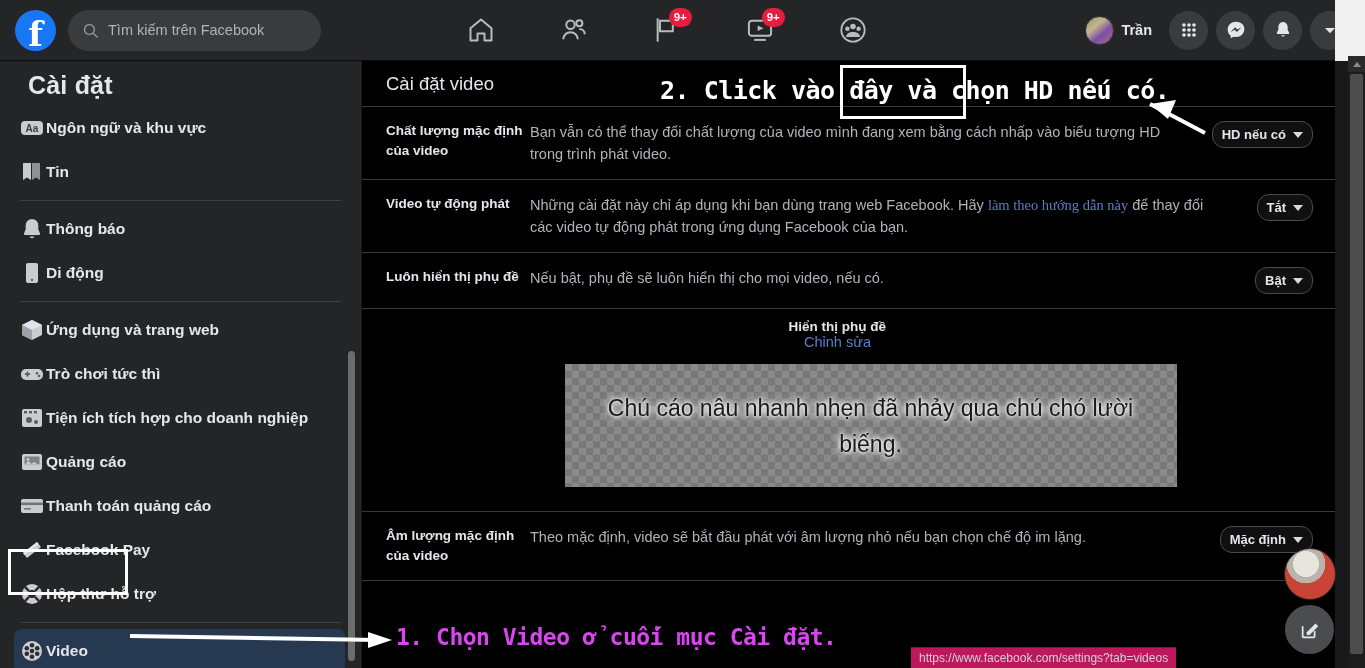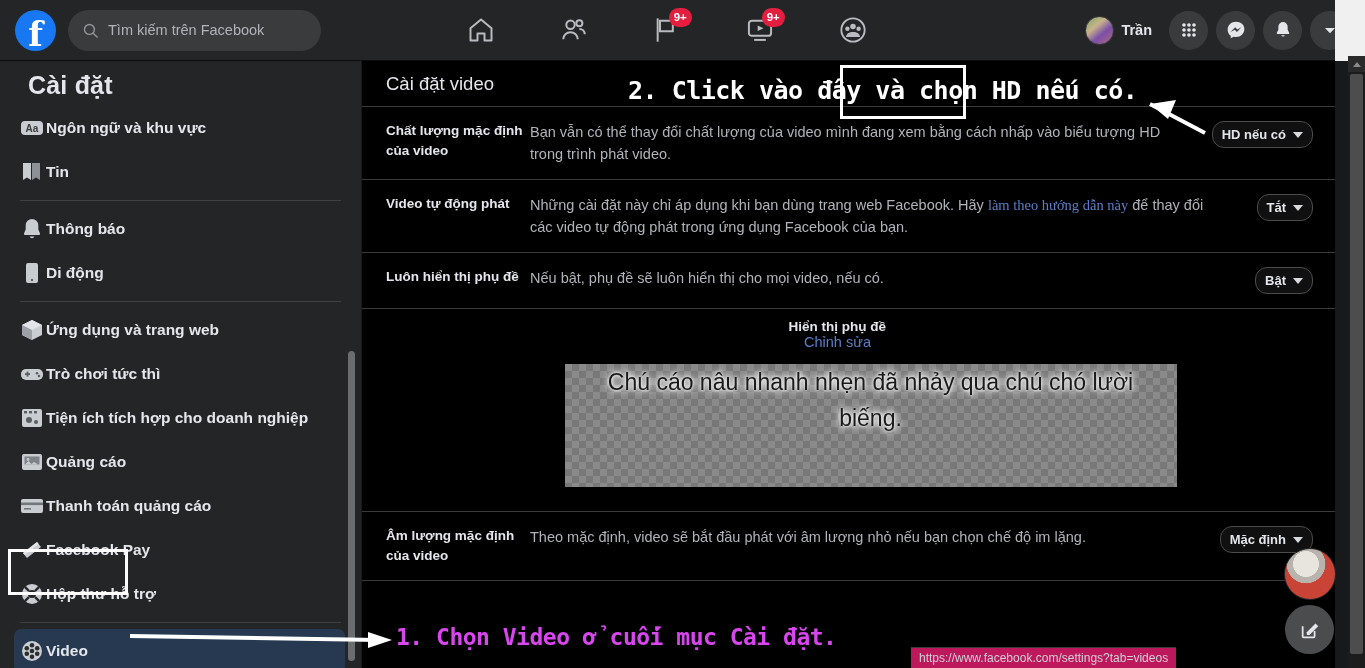--- a/index.html
+++ b/index.html
@@ -132,32 +132,32 @@
   .cap-head .spacer { flex: 1 1 auto; }
   .cap-edit { color: #5b7fc7; font-size: 14.5px; margin-right: 22px; }
   .cap-preview {
     margin: 14px auto 0 auto; width: 612px; height: 123px;
     background-color: #8a8a8a;
     background-image:
       linear-gradient(45deg, #787878 25%, transparent 25%, transparent 75%, #787878 75%),
       linear-gradient(45deg, #787878 25%, transparent 25%, transparent 75%, #787878 75%);
     background-size: 14px 14px;
     background-position: 0 0, 7px 7px;
-    display: flex; justify-content: center;
+    display: flex; align-items: center; justify-content: center;
     position: relative; left: 22px;
   }
   .cap-text {
     color: #1a1a1a; font-size: 23px; line-height: 36px; text-align: center;
     width: 560px;
     text-shadow: 0 0 6px #fff, 0 0 10px #fff, 0 0 3px #fff;
   }
 
   
   .anno-top {
-    position: absolute; left: 628px; top: 76px; z-index: 35;
+    position: absolute; left: 660px; top: 76px; z-index: 35;
     color: #fff; font-size: 25px; font-weight: bold;
     font-family: "DejaVu Sans Mono", monospace; letter-spacing: -.5px; white-space: nowrap;
   }
   .anno-bottom {
     position: absolute; left: 396px; top: 624px; z-index: 35;
     color: #d946ef; font-size: 23px; font-weight: bold;
     font-family: "DejaVu Sans Mono", monospace; letter-spacing: -.5px; white-space: nowrap;
   }
   .anno-svg { position: absolute; left: 0; top: 0; width: 1365px; height: 668px; z-index: 34; pointer-events: none; }
 

